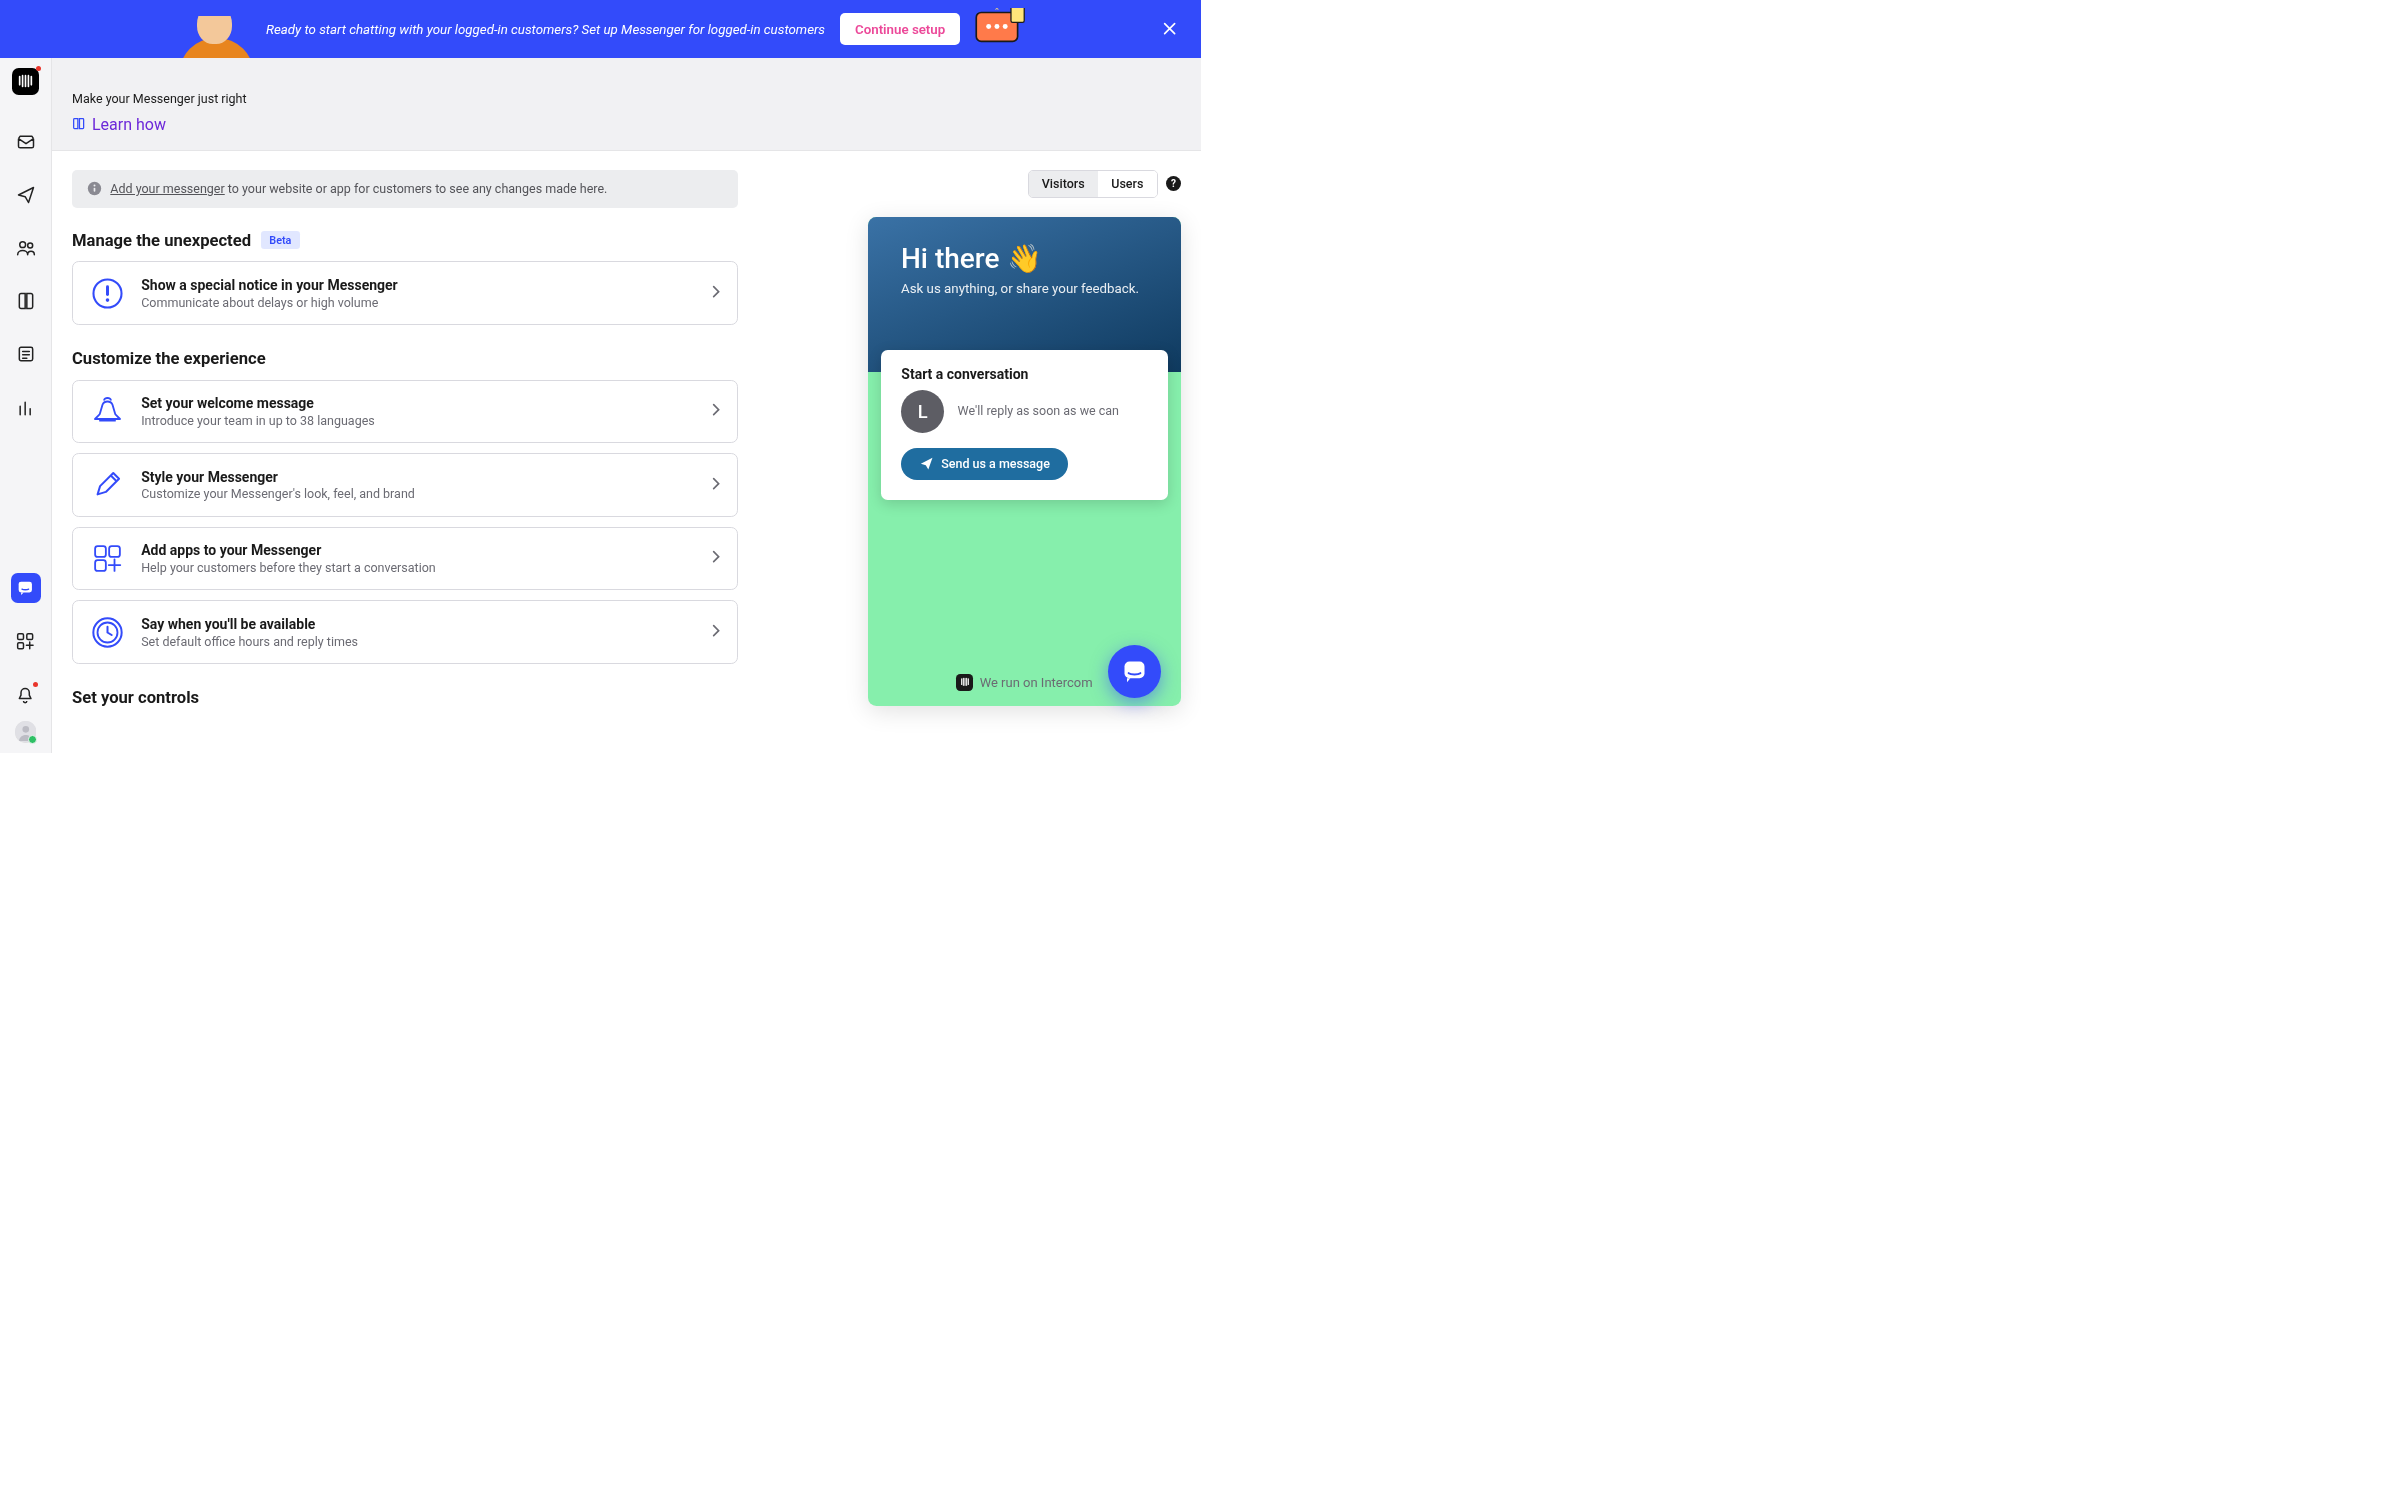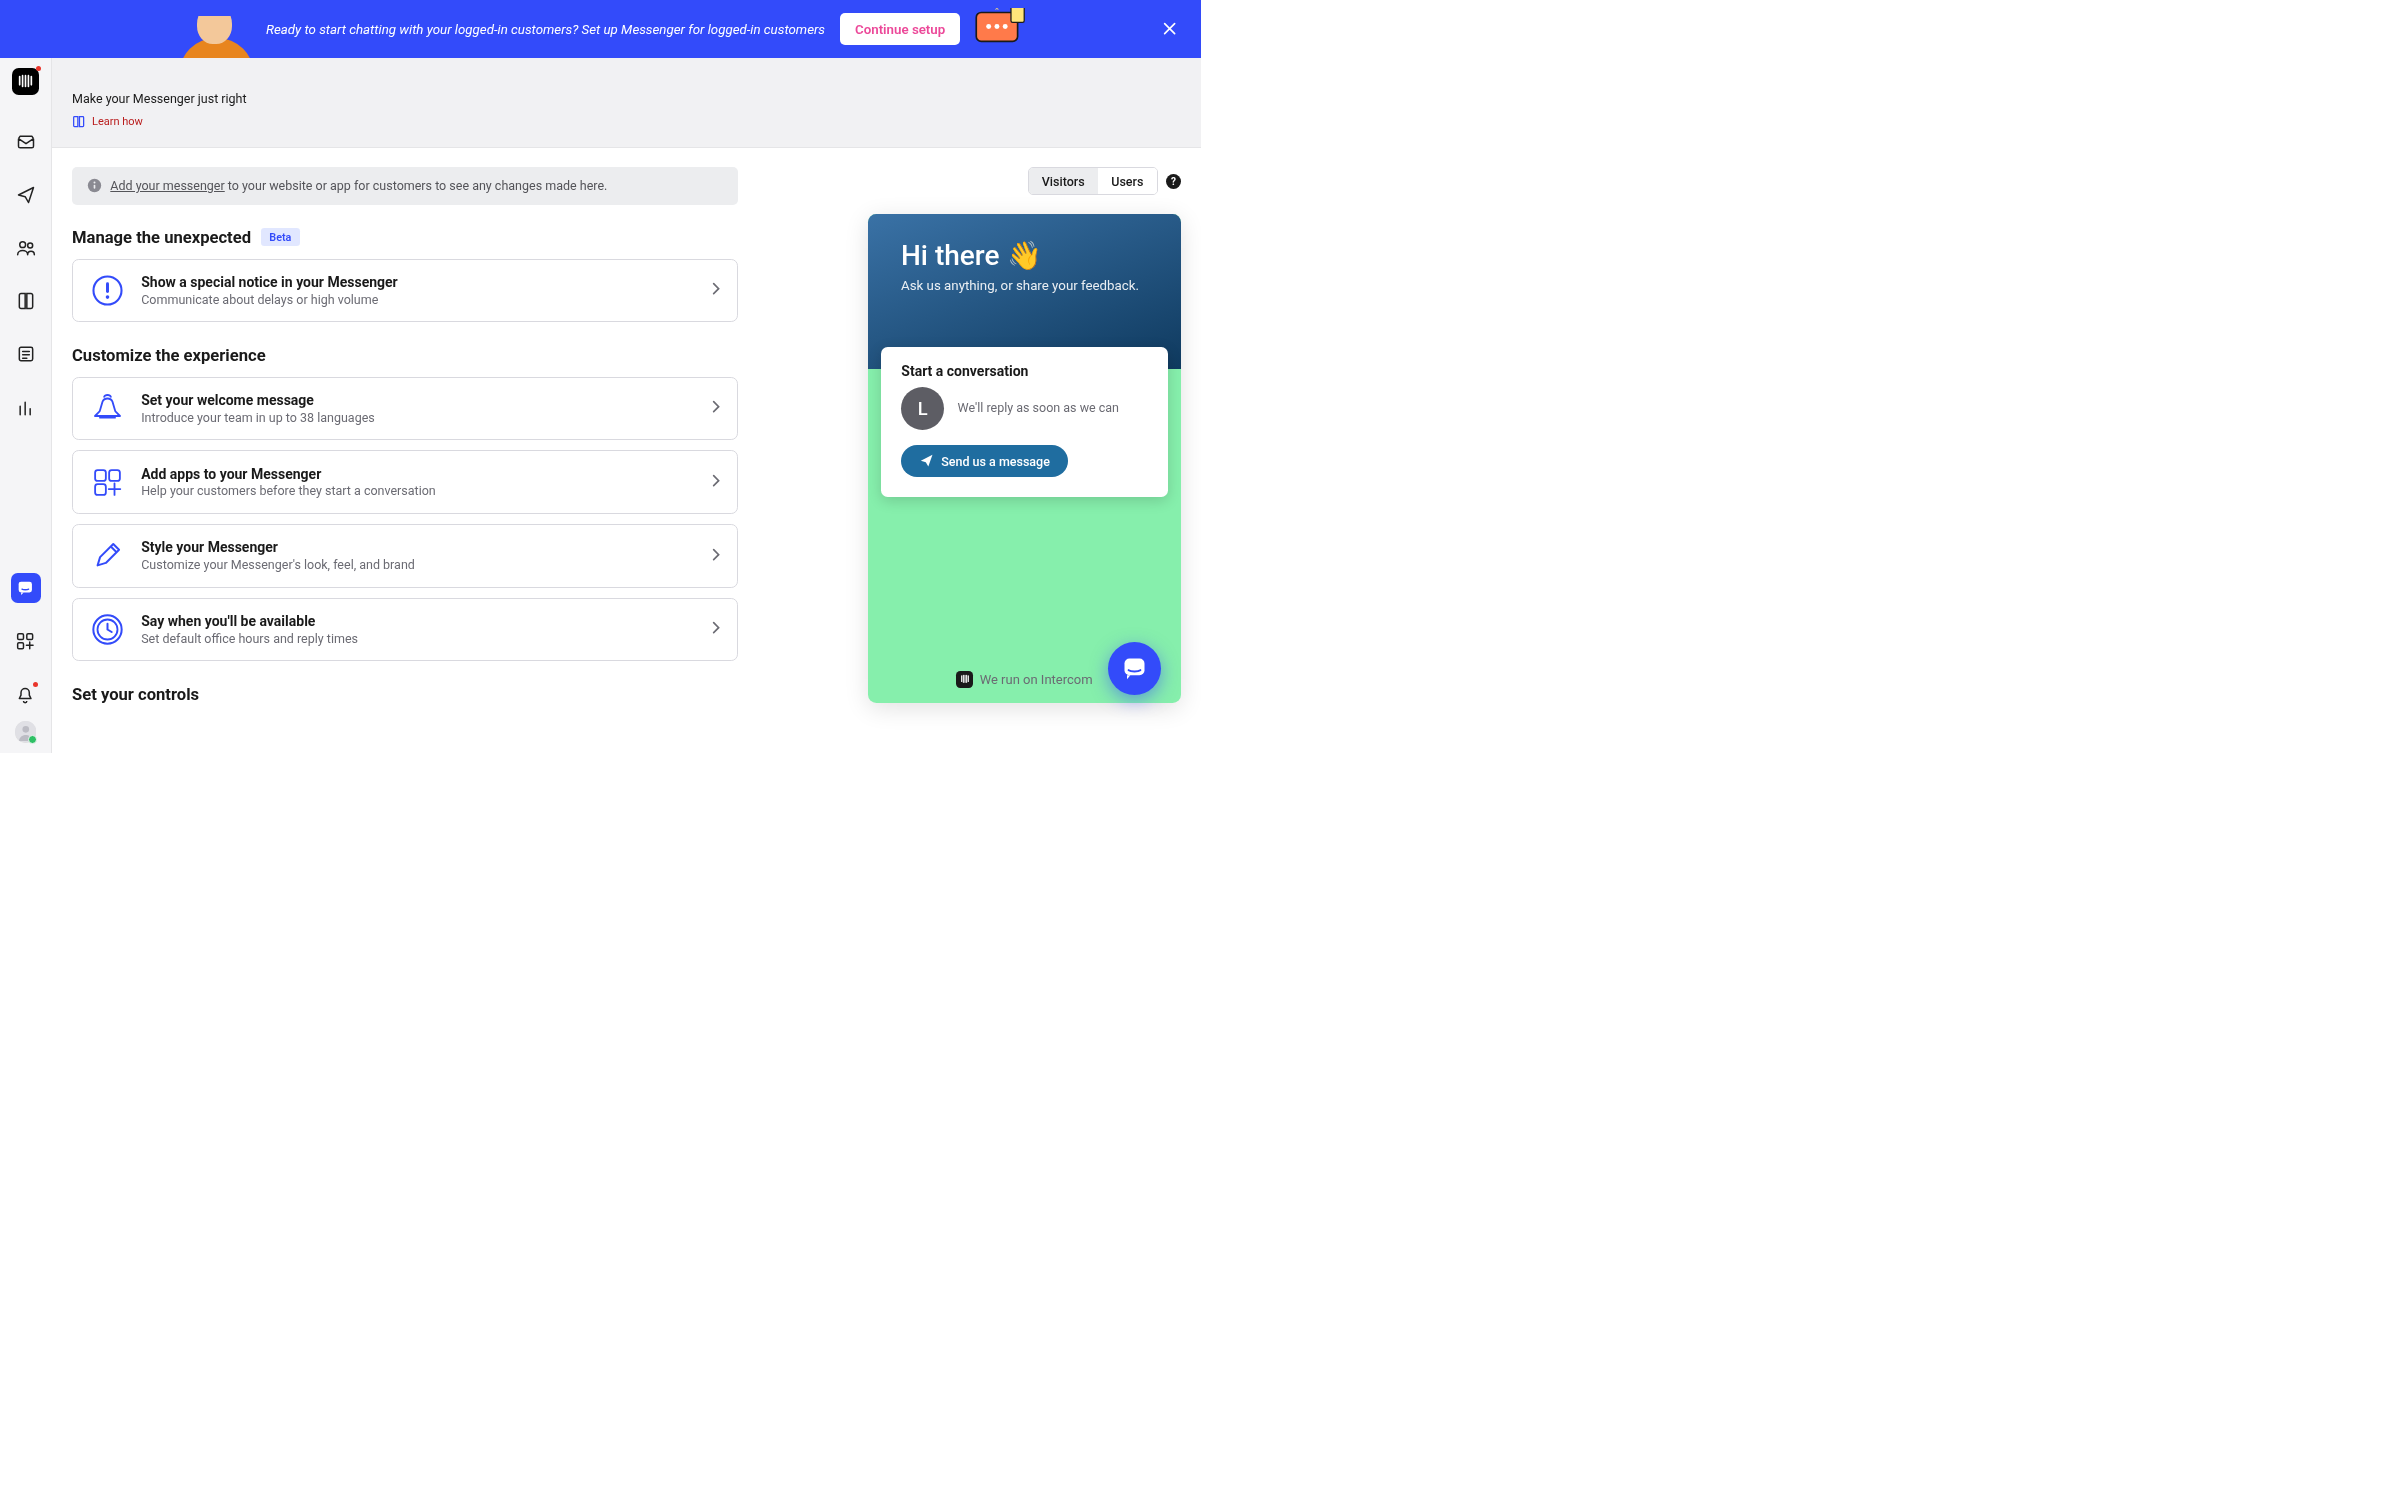--- a/index.html
+++ b/index.html
@@ -27,21 +27,21 @@
 .sidebar-avatar::after{content:"";position:absolute;bottom:-0.8px;right:-0.8px;width:6.7px;height:6.7px;background:#2ec065;border-radius:50%;border:1.2px solid #f5f5f7;}
 
 
 .main{position:absolute;left:52px;right:0;top:58px;bottom:0;background:#fff;overflow:auto;}
 .header{background:#f1f1f3;padding:18.3px 20px 16.6px;border-bottom:0.8px solid #e5e5e7;}
 .header-title{display:flex;align-items:center;gap:11.6px;font-size:23px;font-weight:700;color:#1a1a1a;}
 .header-title .light{color:#9a9aa0;font-weight:700;}
 .title-icon{width:18.3px;height:18.3px;border:1.7px solid #334bfa;border-radius:3.3px;display:flex;align-items:center;justify-content:center;}
 .title-icon::after{content:"";width:8.3px;height:1.7px;background:#334bfa;box-shadow:0 -3.3px 0 #334bfa;}
 .header-sub{margin-top:15px;font-size:12.5px;color:#1a1a1a;}
-.header-link{margin-top:8.3px;display:inline-flex;align-items:center;gap:6.7px;color:#b91c1c;font-size:11px;text-decoration:none;}
+.header-link{margin-top:8.3px;display:inline-flex;align-items:center;gap:6.7px;color:#6d28d9;font-size:16px;text-decoration:none;}
 
 .content{padding:18.3px 20px;display:flex;gap:75px;}
 .left-col{flex:0 0 666px;max-width:666px;}
 .right-col{flex:1;display:flex;flex-direction:column;align-items:flex-end;position:relative;}
 
 .info-bar{background:#ecedef;border-radius:5px;padding:11.6px 15px;display:flex;align-items:center;gap:8.3px;color:#545459;font-size:12.5px;margin-bottom:23px;}
 .info-bar a{color:#545459;text-decoration:underline;}
 
 .section-heading{font-size:16.6px;font-weight:700;color:#1a1a1a;margin-bottom:11.6px;display:flex;align-items:center;gap:10px;}
 .badge{background:#e1e7ff;color:#334bfa;font-size:10.8px;font-weight:600;padding:2.5px 8.3px;border-radius:3.3px;}
@@ -235,45 +235,45 @@
             <div class="card-desc">Introduce your team in up to 38 languages</div>
           </div>
           <div class="card-chevron"><svg width="8.3" height="13.3" viewBox="0 0 10 16">
                 <path d="M2 2l6 6-6 6" stroke="currentColor" stroke-width="2" fill="none" stroke-linecap="round"></path>
               </svg></div>
         </div>
 
         <div class="card">
           <div class="card-icon">
             <svg width="33" height="33" viewBox="0 0 40 40" fill="none">
+                <path d="M8 32l3-10L27 6l7 7-16 16-10 3z" stroke="#334bfa" stroke-width="2.4" stroke-linejoin="round"></path>
+                <path d="M24 9l7 7" stroke="#334bfa" stroke-width="2.4"></path>
+              </svg>
+          </div>
+          <div class="card-body">
+            <div class="card-title">Style your Messenger</div>
+            <div class="card-desc">Customize your Messenger's look, feel, and brand</div>
+          </div>
+          <div class="card-chevron"><svg width="8.3" height="13.3" viewBox="0 0 10 16">
+                <path d="M2 2l6 6-6 6" stroke="currentColor" stroke-width="2" fill="none" stroke-linecap="round"></path>
+              </svg></div>
+        </div>
+
+        <div class="card">
+          <div class="card-icon">
+            <svg width="33" height="33" viewBox="0 0 40 40" fill="none">
                 <rect x="5" y="5" width="13" height="13" rx="3" stroke="#334bfa" stroke-width="2.2"></rect>
                 <rect x="22" y="5" width="13" height="13" rx="3" stroke="#334bfa" stroke-width="2.2"></rect>
                 <rect x="5" y="22" width="13" height="13" rx="3" stroke="#334bfa" stroke-width="2.2"></rect>
                 <path d="M28.5 21v14M21.5 28h14" stroke="#334bfa" stroke-width="2.2" stroke-linecap="round"></path>
               </svg>
           </div>
           <div class="card-body">
             <div class="card-title">Add apps to your Messenger</div>
             <div class="card-desc">Help your customers before they start a conversation</div>
-          </div>
-          <div class="card-chevron"><svg width="8.3" height="13.3" viewBox="0 0 10 16">
-                <path d="M2 2l6 6-6 6" stroke="currentColor" stroke-width="2" fill="none" stroke-linecap="round"></path>
-              </svg></div>
-        </div>
-
-        <div class="card">
-          <div class="card-icon">
-            <svg width="33" height="33" viewBox="0 0 40 40" fill="none">
-                <path d="M8 32l3-10L27 6l7 7-16 16-10 3z" stroke="#334bfa" stroke-width="2.4" stroke-linejoin="round"></path>
-                <path d="M24 9l7 7" stroke="#334bfa" stroke-width="2.4"></path>
-              </svg>
-          </div>
-          <div class="card-body">
-            <div class="card-title">Style your Messenger</div>
-            <div class="card-desc">Customize your Messenger's look, feel, and brand</div>
           </div>
           <div class="card-chevron"><svg width="8.3" height="13.3" viewBox="0 0 10 16">
                 <path d="M2 2l6 6-6 6" stroke="currentColor" stroke-width="2" fill="none" stroke-linecap="round"></path>
               </svg></div>
         </div>
 
         <div class="card">
           <div class="card-icon">
             <svg width="35" height="35" viewBox="0 0 42 42" fill="none">
                 <circle cx="21" cy="21" r="17" stroke="#334bfa" stroke-width="2.4"></circle>

